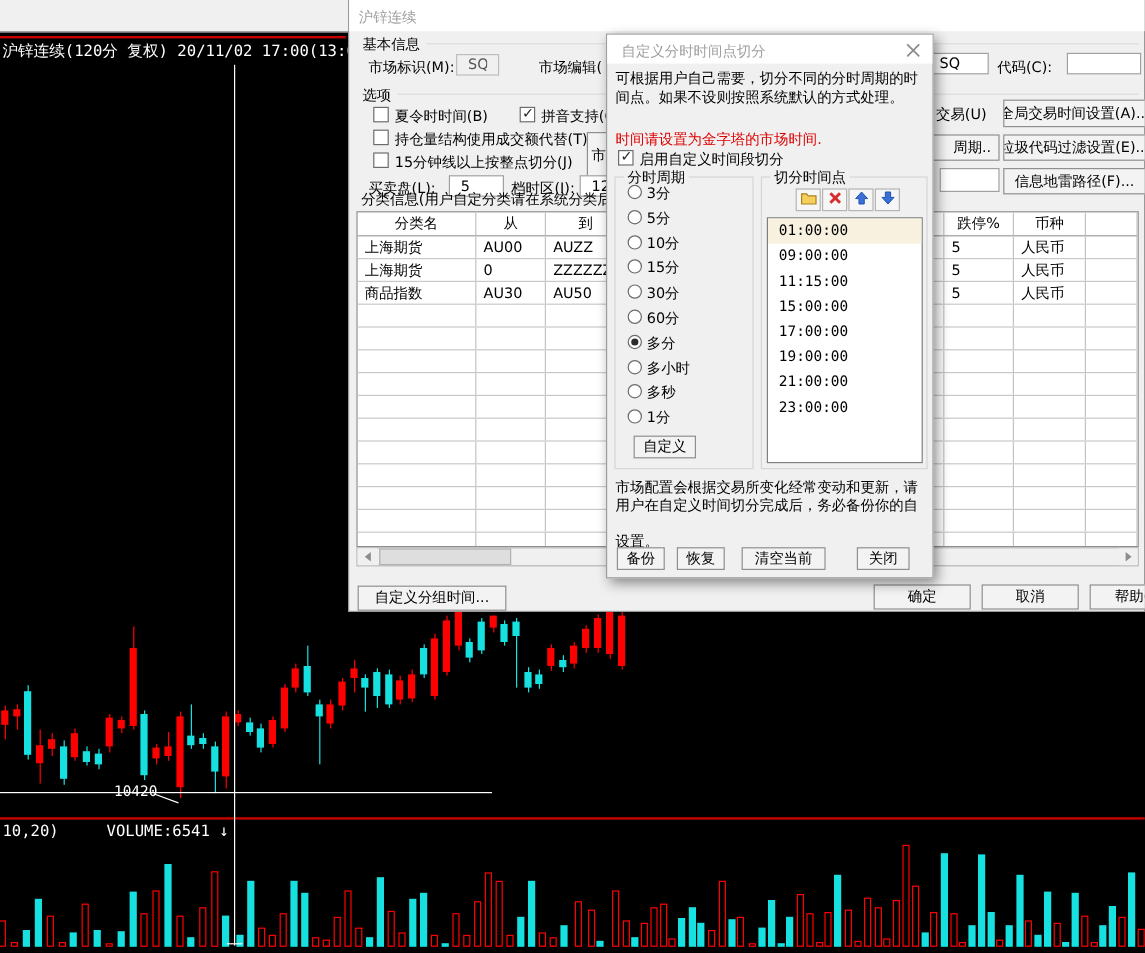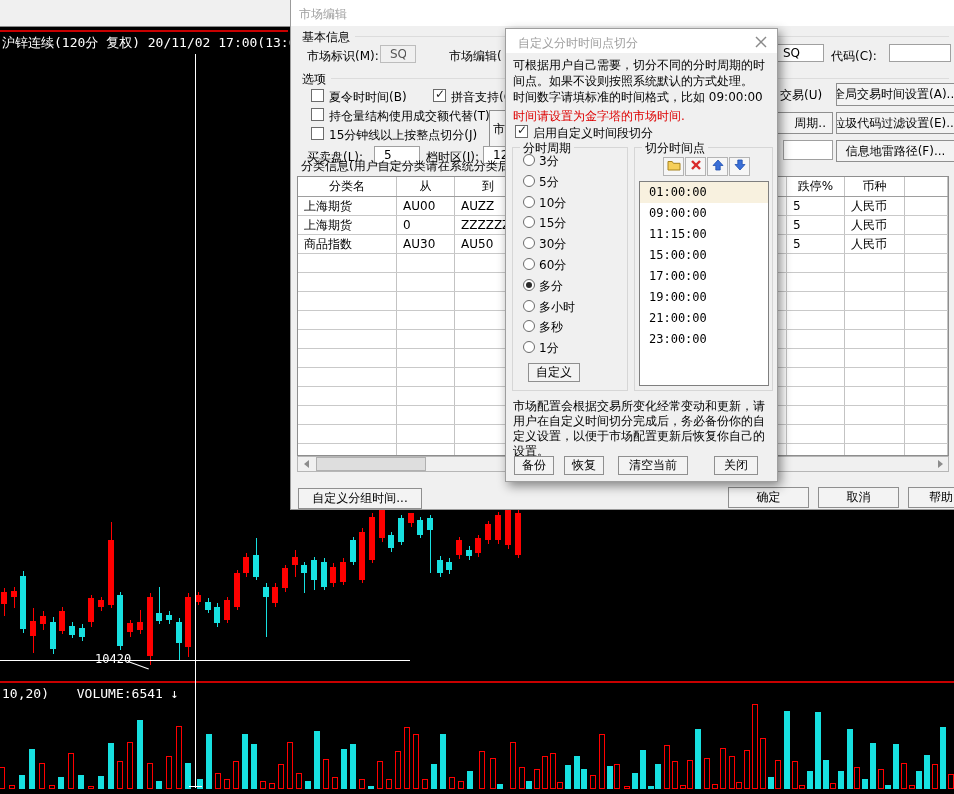--- a/index.html
+++ b/index.html
@@ -175,21 +175,21 @@
     </div>
 
   <div class="abs" style="left:0;top:660px;width:410px;height:1px;background:#fff"></div>
   <div class="abs" style="left:128px;top:661px;width:22px;height:1px;background:#fff;transform:rotate(20deg);transform-origin:left center"></div>
   <div class="abs mono" style="left:95px;top:652px;font-size:12px;color:#fff">10420</div>
 
   <div class="abs" style="left:0;top:681px;width:954px;height:2px;background:#c80000"></div>
 
   <div class="abs mono nowrap" style="left:2px;top:686px;font-size:13px;color:#fff">
     <span>10,20)</span>
-    <span style="margin-left:20px">VOLUME:6541</span>
+    <span style="margin-left:32px">VOLUME:6541</span>
     <span>↓</span>
   </div>
 
   <div class="abs" id="volume-pane" style="left:0;top:682px;width:954px;height:112px">
       <div class="abs" style="left: -1px; top: 85px; width: 6px; height: 22px; border: 1px solid rgb(255, 0, 0); box-sizing: border-box;"></div>
       <div class="abs" style="left: 9px; top: 103px; width: 6px; height: 4px; border: 1px solid rgb(255, 0, 0); box-sizing: border-box;"></div>
       <div class="abs" style="left: 19px; top: 93px; width: 6px; height: 14px; background: rgb(23, 224, 224);"></div>
       <div class="abs" style="left: 29px; top: 67px; width: 6px; height: 40px; background: rgb(23, 224, 224);"></div>
       <div class="abs" style="left: 39px; top: 81px; width: 6px; height: 26px; border: 1px solid rgb(255, 0, 0); box-sizing: border-box;"></div>
       <div class="abs" style="left: 49px; top: 103px; width: 6px; height: 4px; border: 1px solid rgb(255, 0, 0); box-sizing: border-box;"></div>
@@ -298,21 +298,21 @@
       <div class="abs" style="left: 940px; top: 45px; width: 6px; height: 62px; background: rgb(23, 224, 224);"></div>
       <div class="abs" style="left: 948px; top: 92px; width: 6px; height: 15px; border: 1px solid rgb(255, 0, 0); box-sizing: border-box;"></div>
     </div>
 
   <div class="abs" style="left:195px;top:54px;width:1px;height:734px;background:#fff"></div>
   <div class="abs" style="left:189px;top:786px;width:13px;height:1px;background:#fff"></div>
 </div>
 
 <div id="market-dialog">
   <div id="market-titlebar"></div>
-  <div class="dlgtitle" style="left:8px;top:6px">市场编辑</div>
+  <div class="dlgtitle" style="left:8px;top:6px">沪锌连续</div>
 
   <div class="grplabel" style="left:8px;top:29px;background:#f0f0f0">基本信息</div>
   <div class="gline" style="left:64px;top:36px;width:594px"></div>
 
   <div class="lbl" style="left:16px;top:48px">市场标识(M):</div>
   <input class="field dis" readonly="" style="left: 89px; top: 45px; width: 36px; height: 18px;" value="SQ">
   <div class="lbl" style="left:158px;top:48px">市场编辑(</div>
   <input class="field" style="left: 480px; top: 44px; width: 53px; height: 18px; padding-left: 11px;" value="SQ">
   <div class="lbl" style="left:540px;top:48px">代码(C):</div>
   <input class="field" style="left: 598px; top: 44px; width: 62px; height: 18px;" value="">
@@ -536,21 +536,20 @@
   <div class="dlgtitle" style="left:12px;top:6px">自定义分时时间点切分</div>
   <div class="abs" style="left:247px;top:6px;width:16px;height:14px">
     <svg width="16" height="14" viewBox="0 0 16 14">
         <line x1="3" y1="2" x2="13" y2="12" stroke="#8a8a8a" stroke-width="1.4"></line>
         <line x1="13" y1="2" x2="3" y2="12" stroke="#8a8a8a" stroke-width="1.4"></line>
       </svg>
   </div>
 
   <div class="introline" style="left:7px;top:28px">可根据用户自己需要，切分不同的分时周期的时</div>
   <div class="introline" style="left:7px;top:44px">间点。如果不设则按照系统默认的方式处理。</div>
-  <div class="introline" style="left:7px;top:60px">时间数字请填标准的时间格式，比如 09:00:00</div>
   <div class="introline" style="left:7px;top:79px;color:#dd0000">时间请设置为金字塔的市场时间.</div>
 
   <div class="cb checked" style="left:9px;top:96px"></div>
   <div class="lbl" style="left:27px;top:96px">启用自定义时间段切分</div>
 
   <div class="grp" style="left:6px;top:118px;width:116px;height:244px"></div>
   <div class="grplabel" style="left:14px;top:111px">分时周期</div>
   <div id="period-list">
       <div class="radio" style="left: 17px; top: 125px;"></div>
       <div class="lbl" style="left: 33px; top: 124px;">3分</div>
@@ -614,20 +613,19 @@
       <div class="time-item">11:15:00</div>
       <div class="time-item">15:00:00</div>
       <div class="time-item">17:00:00</div>
       <div class="time-item">19:00:00</div>
       <div class="time-item">21:00:00</div>
       <div class="time-item">23:00:00</div>
     </div>
 
   <div class="noteline" style="left:7px;top:384px">用户在自定义时间切分完成后，务必备份你的自</div>
   <div class="noteline" style="left:7px;top:369px">市场配置会根据交易所变化经常变动和更新，请</div>
-  <div class="noteline" style="left:7px;top:399px">定义设置，以便于市场配置更新后恢复你自己的</div>
   <div class="noteline" style="left:7px;top:414px">设置。</div>
 
   <div class="btn" style="left:8px;top:427px;width:40px;height:19px">备份</div>
   <div class="btn" style="left:58px;top:427px;width:40px;height:19px">恢复</div>
   <div class="btn" style="left:112px;top:427px;width:70px;height:19px">清空当前</div>
   <div class="btn" style="left:208px;top:427px;width:44px;height:19px">关闭</div>
 </div>
 
 </body></html>

